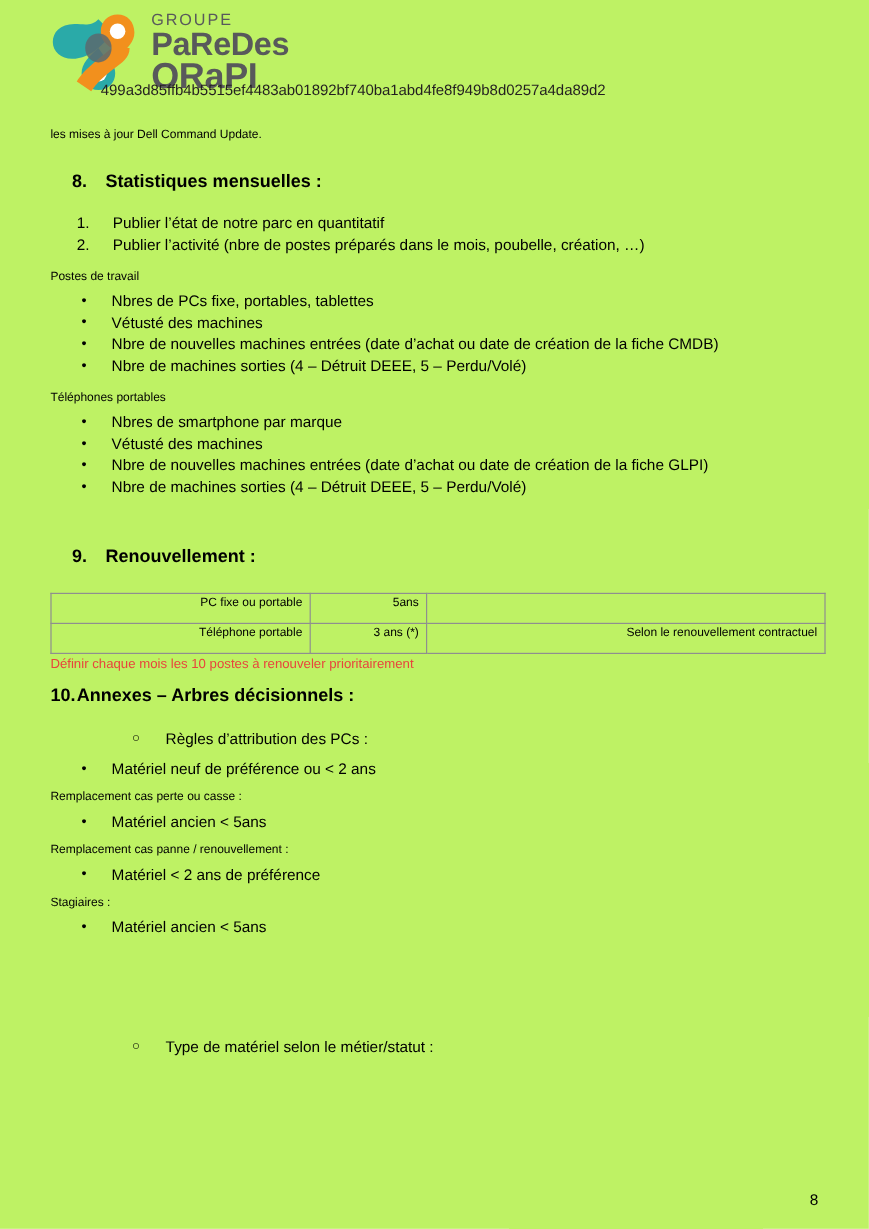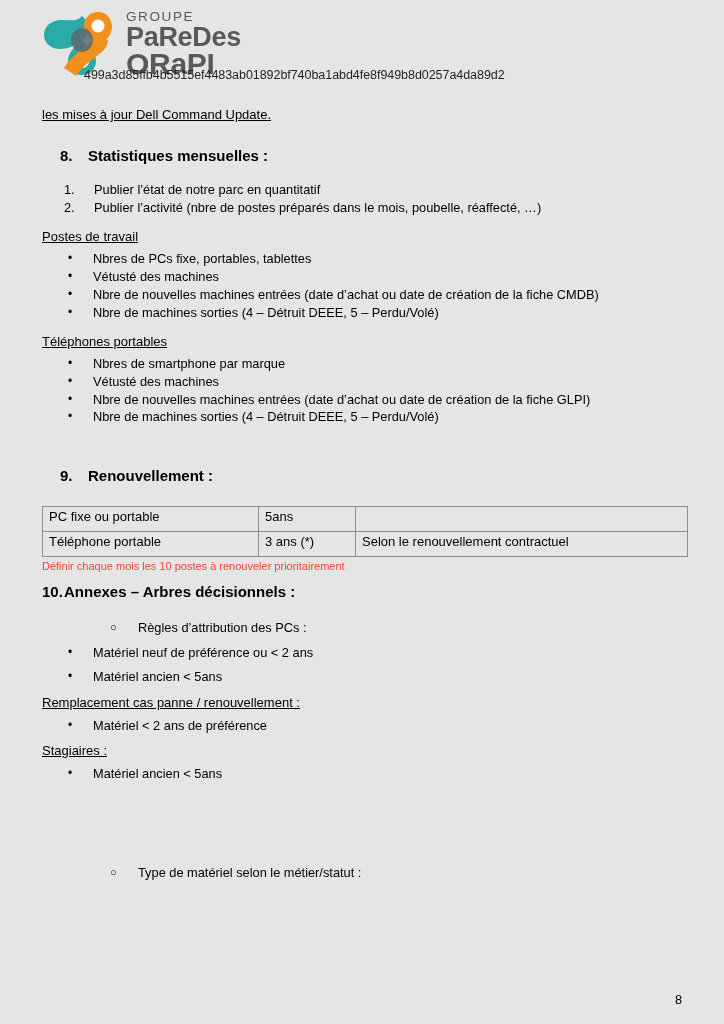--- a/index.html
+++ b/index.html
@@ -14,21 +14,21 @@
     font-family: "Liberation Sans", sans-serif;
     color: #000000;
     overflow: hidden;
   }
 
   .page {
     position: absolute;
     left: 0; top: 0;
     width: 724px;
     height: 1024px;
-    background: #e5e5e5;
+    background: #bef264;
   }
 
   
   .header {
     position: absolute;
     left: 42px;
     top: 6px;
     width: 520px;
     height: 92px;
   }
@@ -88,24 +88,23 @@
 
   
   .content {
     position: absolute;
     left: 42px;
     top: 106px;
     width: 640px;
   }
 
   .para {
-    font-size: 13px;
+    font-size: 10px;
     line-height: 1.32;
     margin: 0 0 6px 0;
-    text-decoration: underline;
   }
 
   .section-heading {
     font-size: 15px;
     font-weight: 700;
     margin: 0;
     display: flex;
     align-items: baseline;
   }
   .section-heading .num {
@@ -180,25 +179,26 @@
 
   
   table.renew {
     border-collapse: collapse;
     width: 606px;
     margin: 0;
     table-layout: fixed;
   }
   table.renew td {
     border: 1px solid #8f8f8f;
-    font-size: 13px;
+    font-size: 10px;
     padding: 2px 6px 3px 6px;
     height: 19px;
     vertical-align: top;
     line-height: 1.25;
+    text-align: right;
   }
   table.renew td.c1 { width: 203px; }
   table.renew td.c2 { width: 84px; }
   table.renew td.c3 { width: 319px; }
 
   .spacer-sm { height: 10px; }
   .spacer-md { height: 18px; }
   .spacer-lg { height: 26px; }
 
   
@@ -286,21 +286,21 @@
 
     <div class="spacer-md"></div>
 
     <ol class="numlist" style="margin-left:22px;">
       <li>
         <span class="marker">1.</span>
         <span>Publier l’état de notre parc en quantitatif</span>
       </li>
       <li>
         <span class="marker">2.</span>
-        <span>Publier l’activité (nbre de postes préparés dans le mois, poubelle, réaffecté, …)</span>
+        <span>Publier l’activité (nbre de postes préparés dans le mois, poubelle, création, …)</span>
       </li>
     </ol>
 
     <div class="spacer-sm"></div>
 
     <p class="para">Postes de travail</p>
 
     <ul class="bullets" style="margin-left:26px;">
       <li>
         <span class="dot">•</span>
@@ -390,20 +390,21 @@
 
     <ul class="bullets" style="margin-left:26px;">
       <li>
         <span class="dot">•</span>
         <span>Matériel neuf de préférence ou &lt; 2 ans</span>
       </li>
     </ul>
 
     <div style="height:7px;"></div>
 
+    <p class="para">Remplacement cas perte ou casse :</p>
     <ul class="bullets" style="margin-left:26px;">
       <li>
         <span class="dot">•</span>
         <span>Matériel ancien &lt; 5ans</span>
       </li>
     </ul>
 
     <div style="height:7px;"></div>
 
     <p class="para">Remplacement cas panne / renouvellement :</p>

